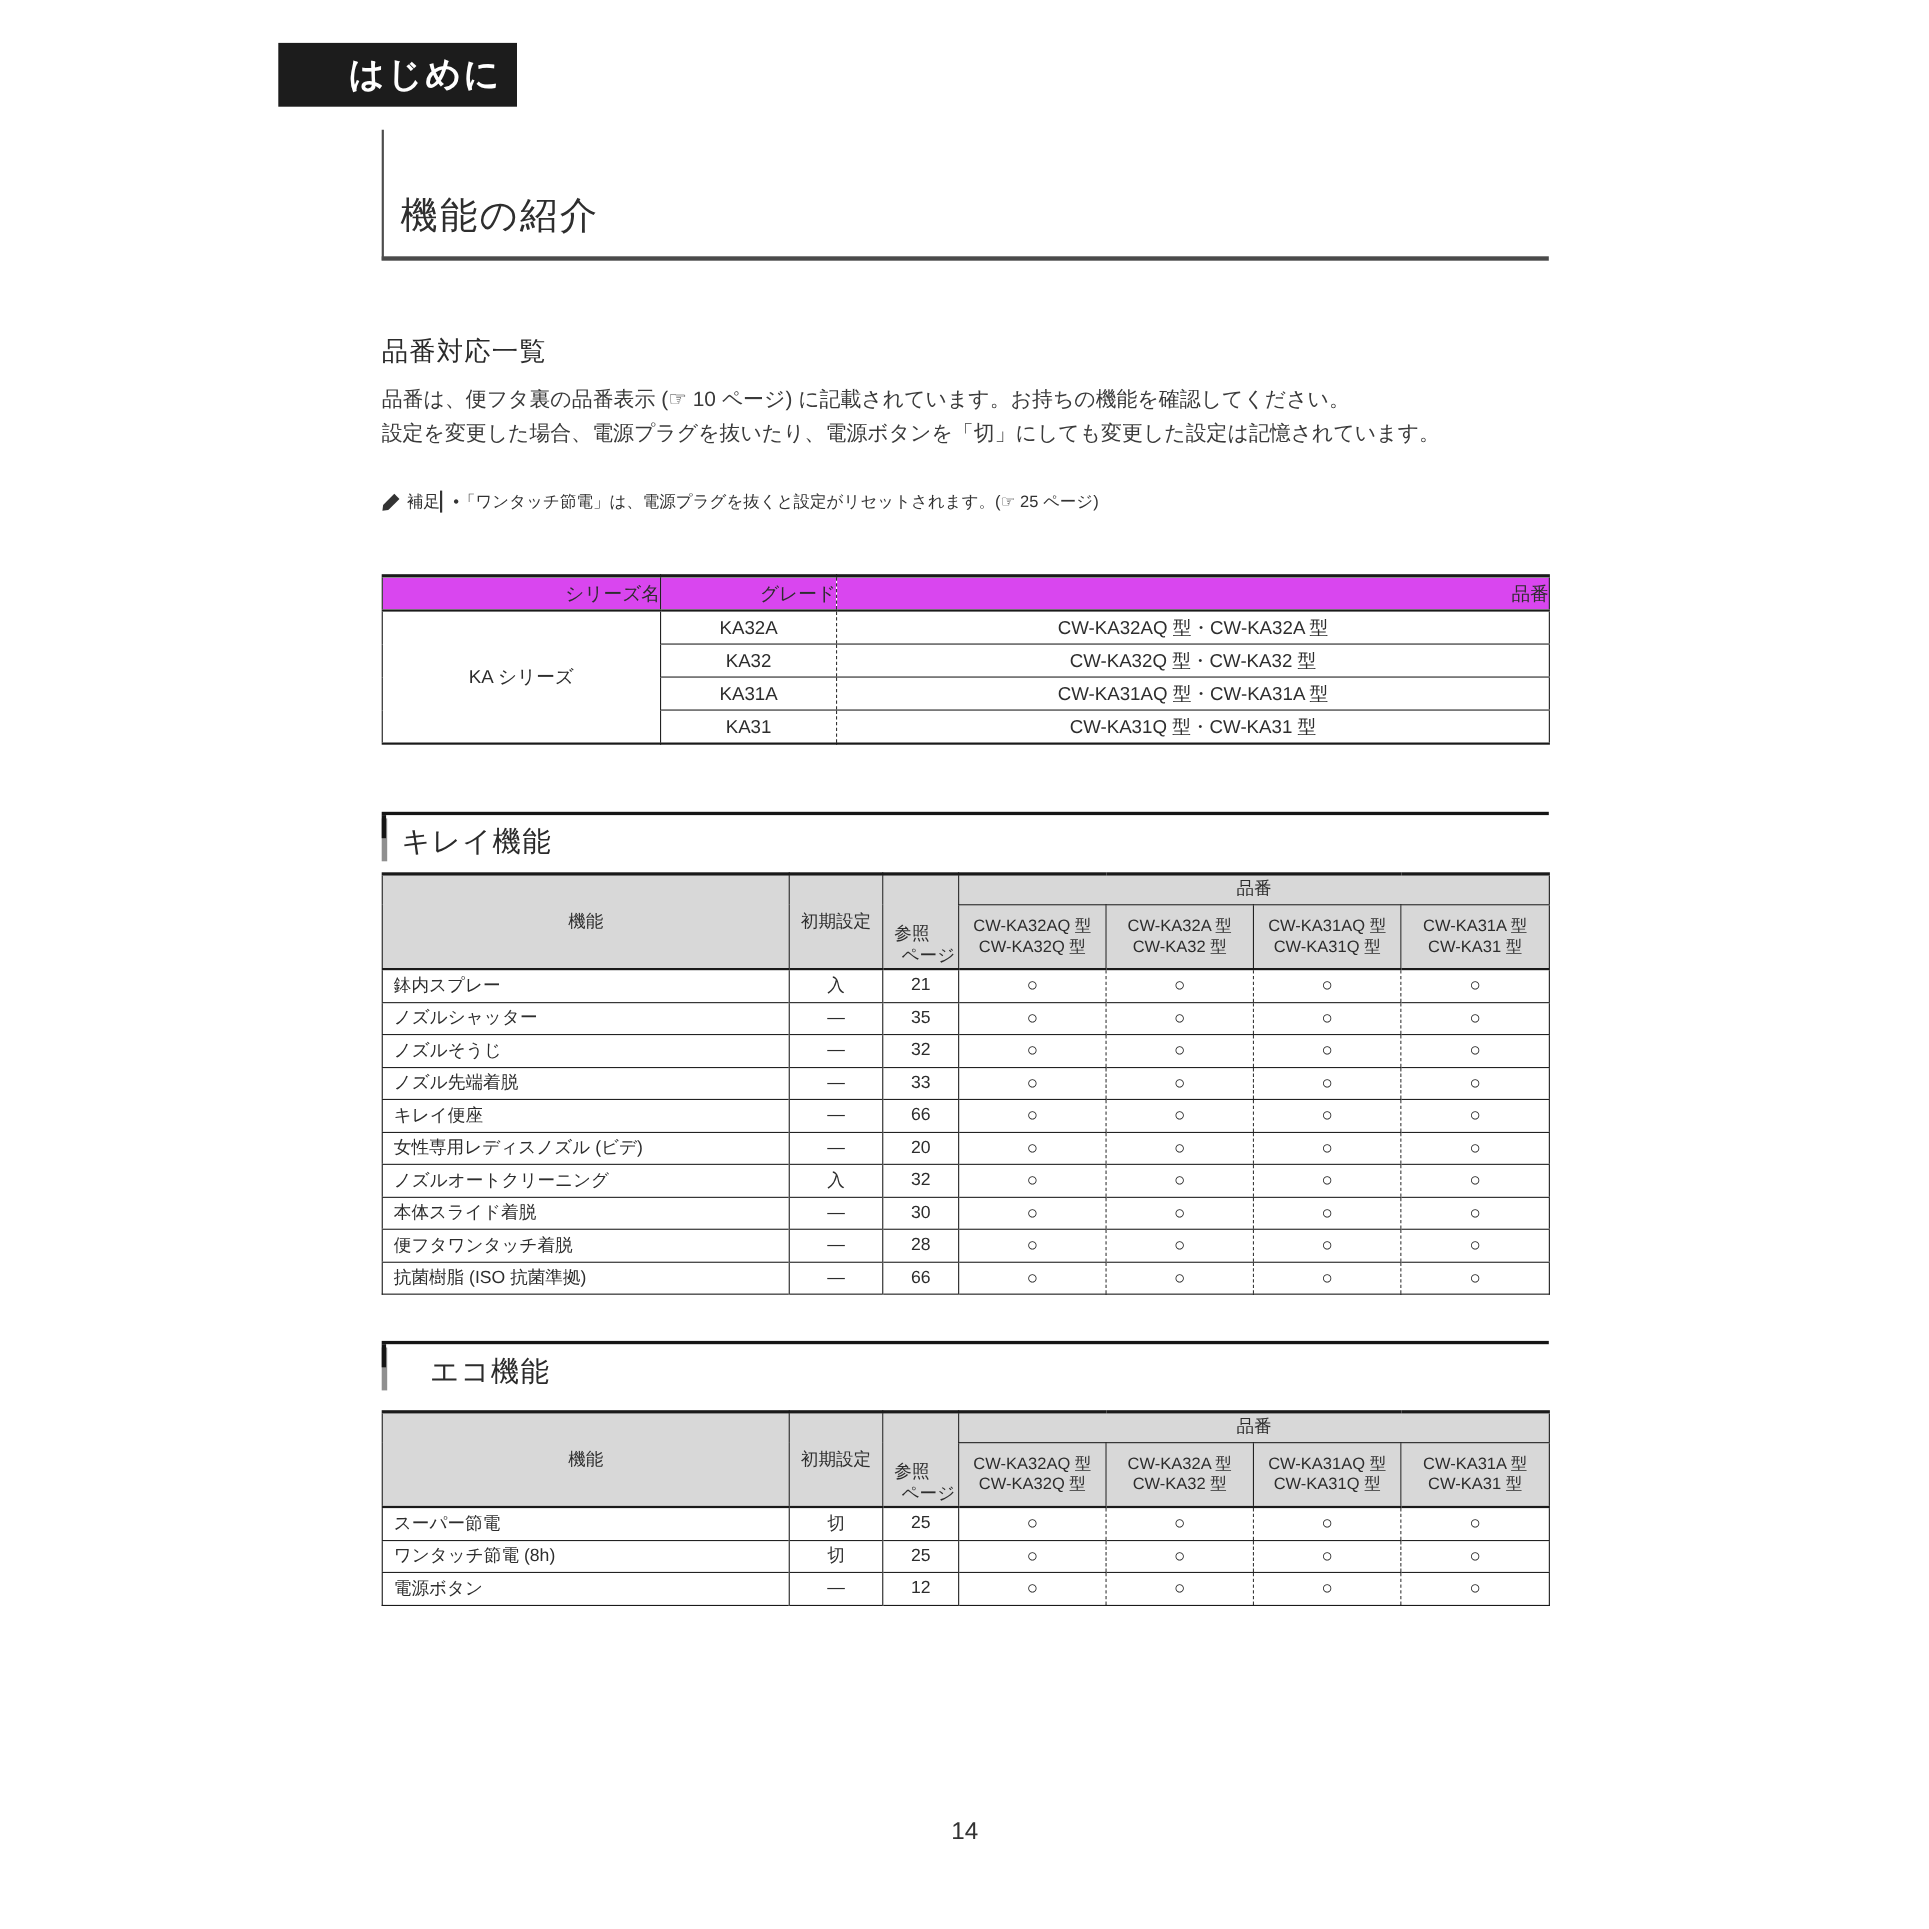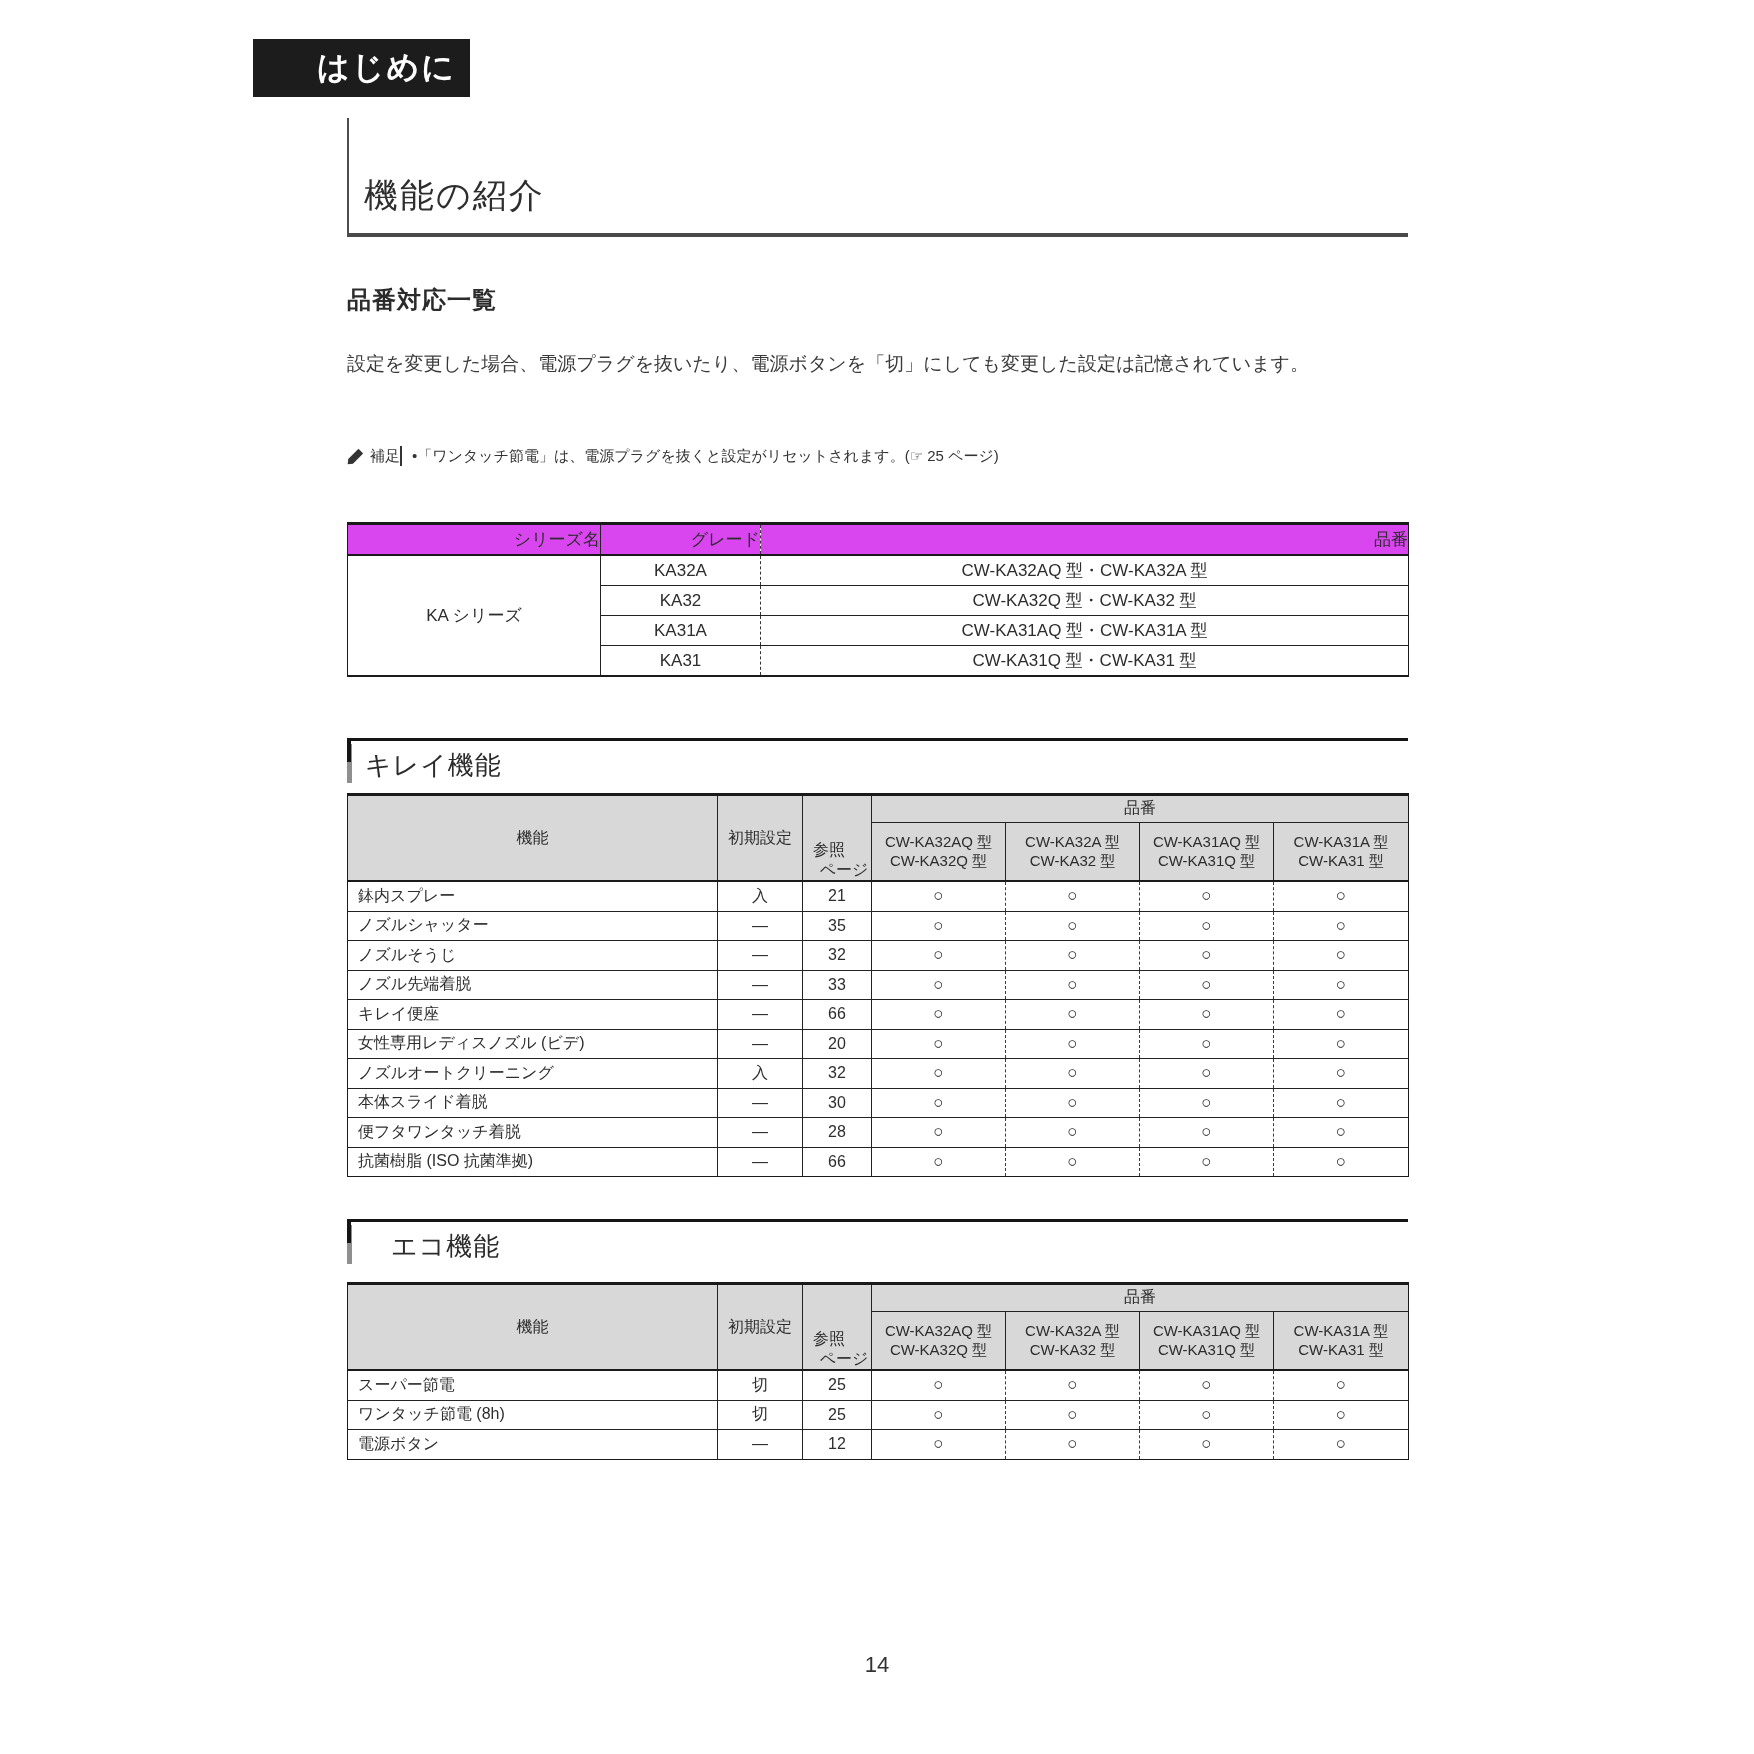--- a/index.html
+++ b/index.html
@@ -14,21 +14,21 @@
   }
   .chapter-tab span{color:#ffffff;font-size:32px;font-weight:bold;letter-spacing:2px;}
   
   .title-block{
     position:absolute;left:347px;top:118px;width:1061px;height:119px;box-sizing:border-box;
     border-left:2px solid #4d4d4d;border-bottom:4px solid #4a4a4a;
     display:flex;align-items:flex-end;padding:0 0 14px 15px;
   }
   .title-block h1{margin:0;font-size:34px;font-weight:400;color:#2e2e2e;letter-spacing:2px;}
   
-  .sec-heading{position:absolute;left:347px;top:284px;font-size:24px;font-weight:bold;color:#2b2b2b;letter-spacing:1px;}
+  .sec-heading{position:absolute;left:347px;top:303px;font-size:24px;font-weight:normal;color:#2b2b2b;letter-spacing:1px;}
   .body-text{position:absolute;left:347px;top:348px;width:1062px;font-size:19px;line-height:31px;color:#3a3a3a;}
   .body-text p{margin:0;}
   
   .note{position:absolute;left:347px;top:446px;display:flex;align-items:center;font-size:15px;color:#333;}
   .note .pencil{width:17px;height:17px;margin-right:6px;flex:0 0 auto;}
   .note .note-label{font-size:15px;margin-right:0;}
   .note .vbar{width:2px;height:20px;background:#333;margin-right:10px;}
   
   table{border-collapse:collapse;table-layout:fixed;}
   th,td{padding:0;margin:0;font-weight:normal;overflow:hidden;white-space:nowrap;}
@@ -77,20 +77,21 @@
     <span>はじめに</span>
   </div>
 
   <div class="title-block">
     <h1>機能の紹介</h1>
   </div>
 
   <div class="sec-heading">品番対応一覧</div>
 
   <div class="body-text">
+    <p>品番は、便フタ裏の品番表示 (☞ 10 ページ) に記載されています。お持ちの機能を確認してください。</p>
     <p>設定を変更した場合、電源プラグを抜いたり、電源ボタンを「切」にしても変更した設定は記憶されています。</p>
   </div>
 
   <div class="note">
     <svg class="pencil" viewBox="0 0 16 16">
       <path d="M10.8 0.8 L15.2 5.2 L5.6 14.8 L0.6 15.4 L1.2 10.4 Z" fill="#333"></path>
     </svg>
     <span class="note-label">補足</span>
     <span class="vbar"></span>
     <span>•「ワンタッチ節電」は、電源プラグを抜くと設定がリセットされます。(☞ 25 ページ)</span>

